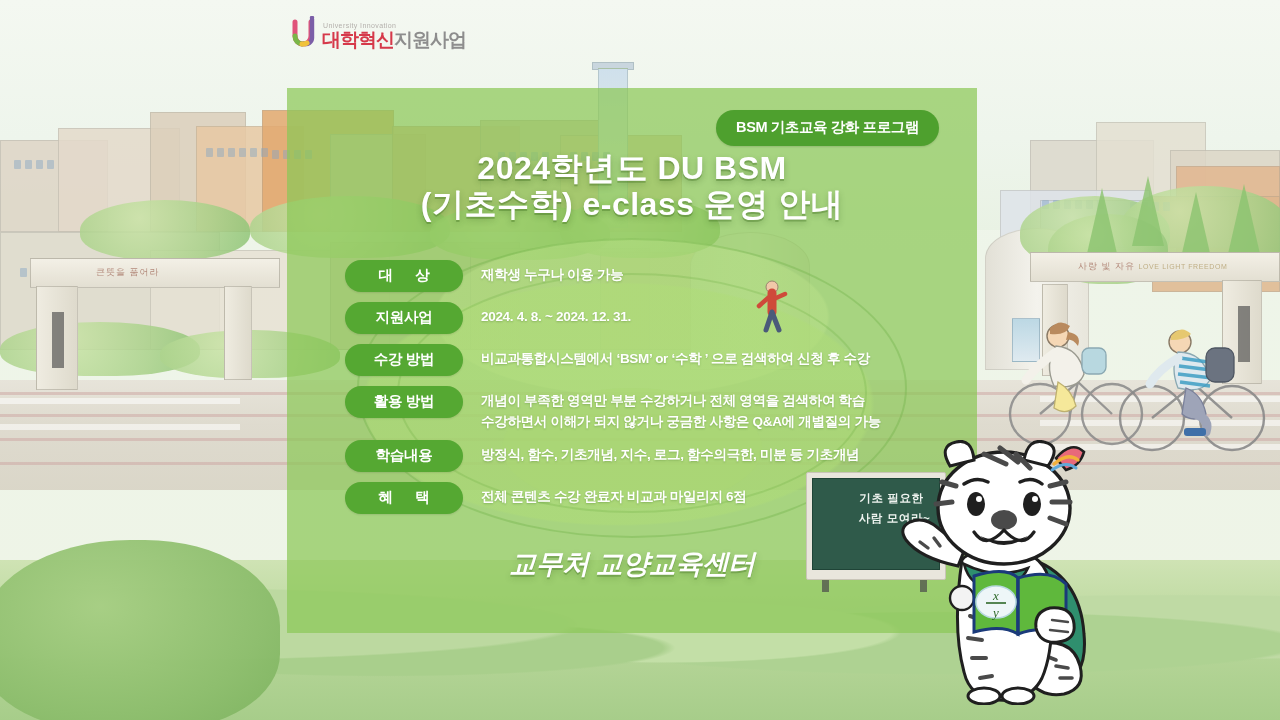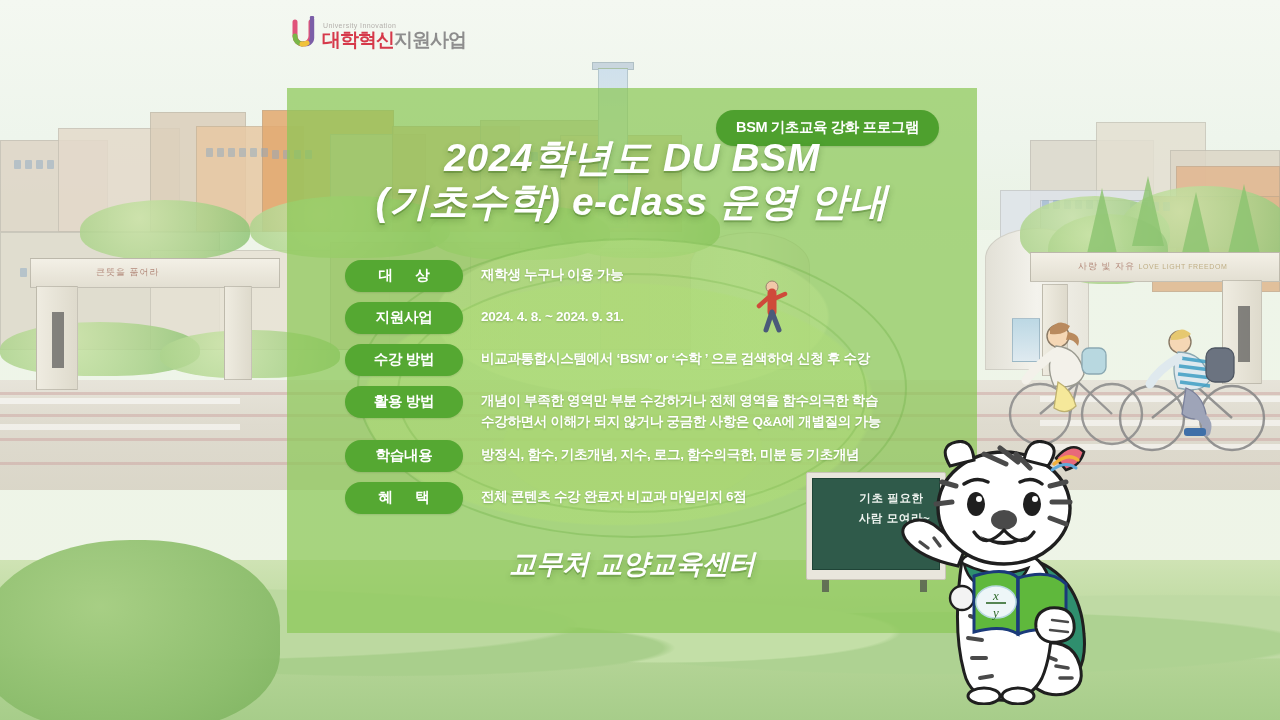--- a/index.html
+++ b/index.html
@@ -239,32 +239,31 @@
     padding: 8px 20px 9px;
     border-radius: 22px;
     letter-spacing: -.4px;
     white-space: nowrap;
     box-shadow: 0 1px 2px rgba(0,0,0,.12);
     z-index: 30;
   }
 
   
   .title {
-    position: absolute; left: 0; right: 0; top: 48px;
+    position: absolute; left: 0; right: 0; top: 62px;
     text-align: center; z-index: 30;
     color: #ffffff;
     font-weight: 700;
-    font-size: 39px;
+    font-size: 32px;
     line-height: 1.14;
     letter-spacing: .5px;
     text-shadow:
       0 2px 0 rgba(60,110,30,.35),
       0 3px 6px rgba(40,80,20,.30);
     white-space: nowrap;
-    font-style: italic;
   }
   .title .line2 { display: block; }
 
   
   .info {
     position: absolute; left: 58px; top: 172px; right: 18px; z-index: 30;
   }
   .row {
     display: flex; align-items: flex-start;
     margin-bottom: 10px;
@@ -572,35 +571,35 @@
       <div class="row">
         <div class="pill">대      상</div>
         <div class="val">
           <span>재학생 누구나 이용 가능</span>
         </div>
       </div>
 
       <div class="row">
         <div class="pill">지원사업</div>
         <div class="val">
-          <span>2024. 4. 8. ~ 2024. 9. 31.</span>
+          <span>2024. 4. 8. ~ 2024. 12. 31.</span>
         </div>
       </div>
 
       <div class="row">
         <div class="pill">수강 방법</div>
         <div class="val">
           <span>비교과통합시스템에서 ‘BSM’ or ‘수학 ’ 으로 검색하여 신청 후 수강</span>
         </div>
       </div>
 
       <div class="row tall">
         <div class="pill">활용 방법</div>
         <div class="val">
-          <span>개념이 부족한 영역만 부분 수강하거나 전체 영역을 함수의극한 학습</span>
+          <span>개념이 부족한 영역만 부분 수강하거나 전체 영역을 검색하여 학습</span>
           <span class="sub">수강하면서 이해가 되지 않거나 궁금한 사항은 Q&amp;A에 개별질의 가능</span>
         </div>
       </div>
 
       <div class="row">
         <div class="pill">학습내용</div>
         <div class="val">
           <span>방정식,  함수, 기초개념, 지수, 로그, 함수의극한, 미분 등 기초개념</span>
         </div>
       </div>

